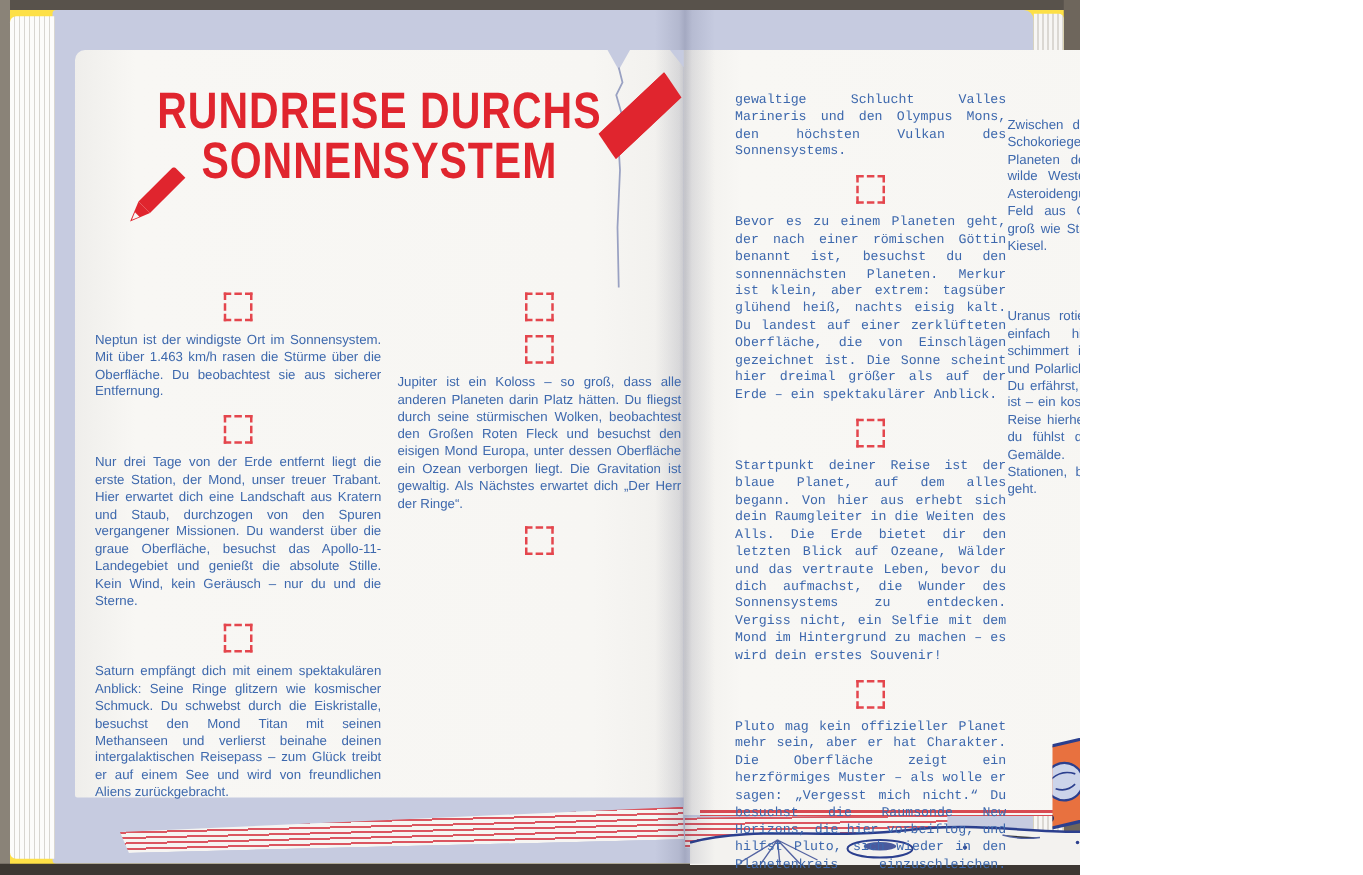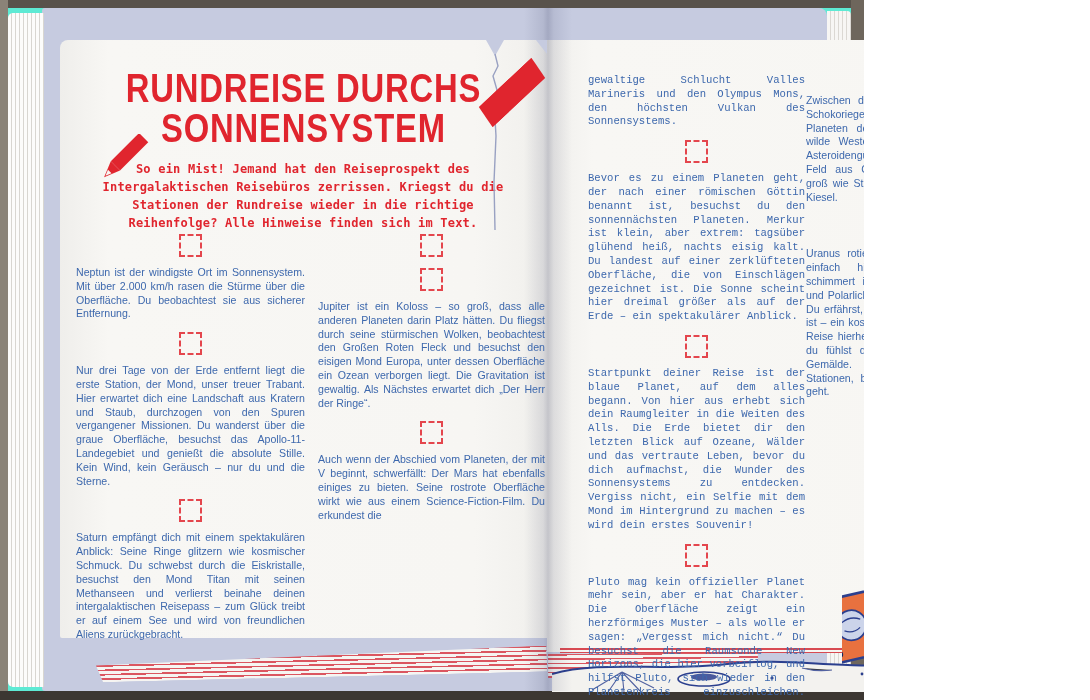--- a/index.html
+++ b/index.html
@@ -1,16 +1,16 @@
 <!DOCTYPE html>
 <html><head>
 <meta charset="utf-8">
 <style>
   html,body{margin:0;padding:0;}
-  #stage{position:relative;width:864px;height:700px;background:#5eead4;overflow:hidden;
+  #stage{position:relative;width:864px;height:700px;background:#fde047;overflow:hidden;
          font-family:"Liberation Sans",sans-serif;}
   
   .edge-top{position:absolute;left:0;top:0;right:0;height:8px;background:#58524b;}
   .edge-bottom{position:absolute;left:0;bottom:0;right:0;height:9px;background:#3c3732;}
   .edge-left{position:absolute;left:0;top:0;bottom:0;width:8px;background:#8a8378;}
   .edge-right{position:absolute;right:0;top:0;bottom:0;width:13px;background:#6e665c;}
   
   .stack-left{position:absolute;left:8px;top:13px;bottom:13px;width:36px;border-radius:5px 0 0 5px;
     background:repeating-linear-gradient(90deg,#fcfcfb 0 3px,#d8d6d1 3px 4px);}
   .stack-right{position:absolute;right:13px;top:11px;bottom:11px;width:24px;border-radius:0 4px 4px 0;
@@ -92,37 +92,35 @@
   </div>
 
   <svg class="pencil" width="66" height="60" viewBox="0 0 66 60">
     <g transform="rotate(45 28 28)">
       <rect x="21" y="-6" width="13" height="40" fill="#e0252e"></rect>
       <polygon points="21,34 34,34 27.5,50" fill="#e0252e"></polygon>
       <polygon points="25,42 30,42 27.5,48" fill="#f7f6f3"></polygon>
     </g>
   </svg>
 
-  <div class="intro">So ein Mist! Jemand hat den Reiseprospekt des Intergalaktischen Reisebüros zerrissen. Kriegst du die Stationen der Rundreise wieder in die richtige Reihenfolge? Alle Hinweise finden sich im Text.</div>
 
   <div class="col" style="left:76px;top:234px;width:229px;">
     <div class="cb first"></div>
-    <p class="txt">Neptun ist der windigste Ort im Sonnensystem. Mit über 2.000 km/h rasen die Stürme über die Oberfläche. Du beobachtest sie aus sicherer Entfernung.</p>
+    <p class="txt">Neptun ist der windigste Ort im Sonnensystem. Mit über 1.463 km/h rasen die Stürme über die Oberfläche. Du beobachtest sie aus sicherer Entfernung.</p>
     <div class="cb"></div>
     <p class="txt">Nur drei Tage von der Erde entfernt liegt die erste Station, der Mond, unser treuer Trabant. Hier erwartet dich eine Landschaft aus Kratern und Staub, durchzogen von den Spuren vergangener Missionen. Du wanderst über die graue Oberfläche, besuchst das Apollo-11-Landegebiet und genießt die absolute Stille. Kein Wind, kein Geräusch – nur du und die Sterne.</p>
     <div class="cb"></div>
     <p class="txt">Saturn empfängt dich mit einem spektakulären Anblick: Seine Ringe glitzern wie kosmischer Schmuck. Du schwebst durch die Eiskristalle, besuchst den Mond Titan mit seinen Methanseen und verlierst beinahe deinen intergalaktischen Reisepass – zum Glück treibt er auf einem See und wird von freundlichen Aliens zurückgebracht.</p>
   </div>
 
   <div class="col" style="left:318px;top:234px;width:227px;">
     <div class="cb first"></div>
     <div class="cb"></div>
     <p class="txt">Jupiter ist ein Koloss – so groß, dass alle anderen Planeten darin Platz hätten. Du fliegst durch seine stürmischen Wolken, beobachtest den Großen Roten Fleck und besuchst den eisigen Mond Europa, unter dessen Oberfläche ein Ozean verborgen liegt. Die Gravitation ist gewaltig. Als Nächstes erwartet dich „Der Herr der Ringe“.</p>
     <div class="cb"></div>
-    <p class="txt">Auch wenn der Abschied vom Planeten, der mit V beginnt, schwerfällt: Der Mars hat ebenfalls einiges zu bieten. Seine rostrote Oberfläche wirkt wie aus einem Science-Fiction-Film. Du erkundest die</p>
   </div>
 
   <div class="col" style="left:588px;top:74px;width:217px;font-family:Liberation Mono, monospace;">
     <p class="txt">gewaltige Schlucht Valles Marineris und den Olympus Mons, den höchsten Vulkan des Sonnensystems.</p>
     <div class="cb"></div>
     <p class="txt">Bevor es zu einem Planeten geht, der nach einer römischen Göttin benannt ist, besuchst du den sonnennächsten Planeten. Merkur ist klein, aber extrem: tagsüber glühend heiß, nachts eisig kalt. Du landest auf einer zerklüfteten Oberfläche, die von Einschlägen gezeichnet ist. Die Sonne scheint hier dreimal größer als auf der Erde – ein spektakulärer Anblick.</p>
     <div class="cb"></div>
     <p class="txt">Startpunkt deiner Reise ist der blaue Planet, auf dem alles begann. Von hier aus erhebt sich dein Raumgleiter in die Weiten des Alls. Die Erde bietet dir den letzten Blick auf Ozeane, Wälder und das vertraute Leben, bevor du dich aufmachst, die Wunder des Sonnensystems zu entdecken. Vergiss nicht, ein Selfie mit dem Mond im Hintergrund zu machen – es wird dein erstes Souvenir!</p>
     <div class="cb"></div>
     <p class="txt">Pluto mag kein offizieller Planet mehr sein, aber er hat Charakter. Die Oberfläche zeigt ein herzförmiges Muster – als wolle er sagen: „Vergesst mich nicht.“ Du besuchst die Raumsonde New Horizons, die hier vorbeiflog, und hilfst Pluto, sich wieder in den Planetenkreis einzuschleichen. Winke dem Sonnensystem-Außenseiter noch einmal zu, bevor es zu deinem Heimatplaneten zurückgeht.</p>

